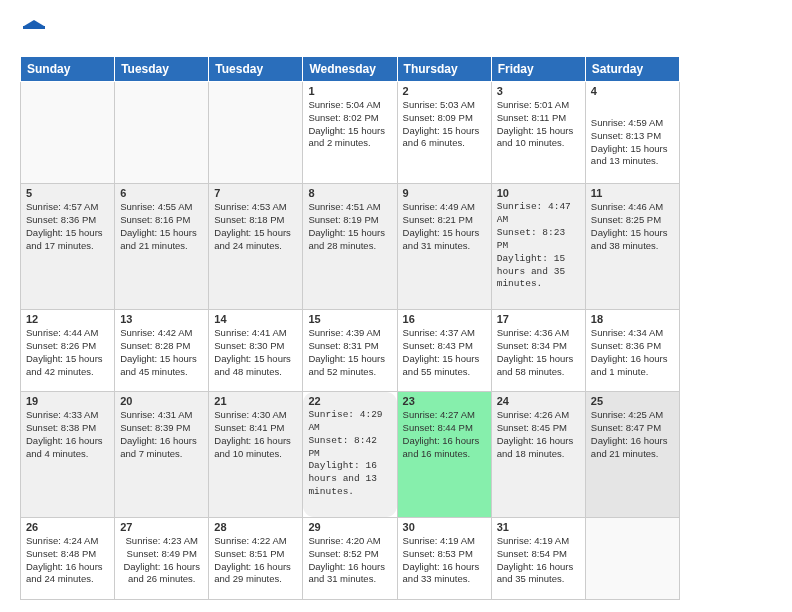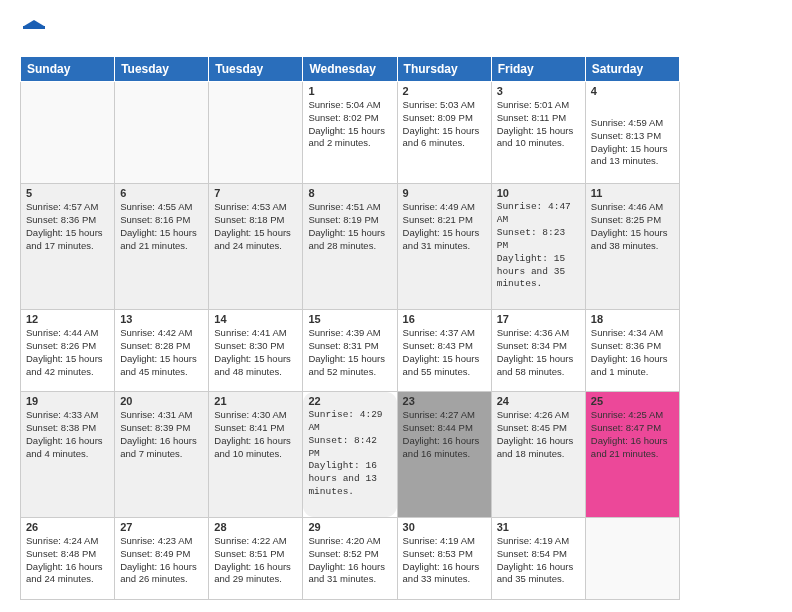--- a/index.html
+++ b/index.html
@@ -263,49 +263,49 @@
             <div class="day-info" style="white-space: pre-line;">Sunrise: 4:30 AM
 Sunset: 8:41 PM
 Daylight: 16 hours and 10 minutes.</div>
           </td>
           <td style="background: rgb(240, 240, 240); border-radius: 11px;">
             <span class="day-num">22</span>
             <div class="day-info" style="white-space: pre-line; font-family: Liberation Mono, monospace;">Sunrise: 4:29 AM
 Sunset: 8:42 PM
 Daylight: 16 hours and 13 minutes.</div>
           </td>
-          <td style="background: #a3a3a3;">
+          <td style="background: #86efac;">
             <span class="day-num">23</span>
             <div class="day-info" style="white-space: pre-line;">Sunrise: 4:27 AM
 Sunset: 8:44 PM
 Daylight: 16 hours and 16 minutes.</div>
           </td>
           <td style="background: rgb(240, 240, 240);">
             <span class="day-num">24</span>
             <div class="day-info" style="white-space: pre-line;">Sunrise: 4:26 AM
 Sunset: 8:45 PM
 Daylight: 16 hours and 18 minutes.</div>
           </td>
-          <td style="background: #ec4899;">
+          <td style="background: #e5e5e5;">
             <span class="day-num">25</span>
             <div class="day-info" style="white-space: pre-line;">Sunrise: 4:25 AM
 Sunset: 8:47 PM
 Daylight: 16 hours and 21 minutes.</div>
           </td>
         </tr>
         <tr>
           <td>
             <span class="day-num">26</span>
             <div class="day-info" style="white-space: pre-line;">Sunrise: 4:24 AM
 Sunset: 8:48 PM
 Daylight: 16 hours and 24 minutes.</div>
           </td>
           <td>
             <span class="day-num">27</span>
-            <div class="day-info" style="white-space: pre-line;">Sunrise: 4:23 AM
+            <div class="day-info" style="white-space: pre-line; text-align: center;">Sunrise: 4:23 AM
 Sunset: 8:49 PM
 Daylight: 16 hours and 26 minutes.</div>
           </td>
           <td>
             <span class="day-num">28</span>
             <div class="day-info" style="white-space: pre-line;">Sunrise: 4:22 AM
 Sunset: 8:51 PM
 Daylight: 16 hours and 29 minutes.</div>
           </td>
           <td>

